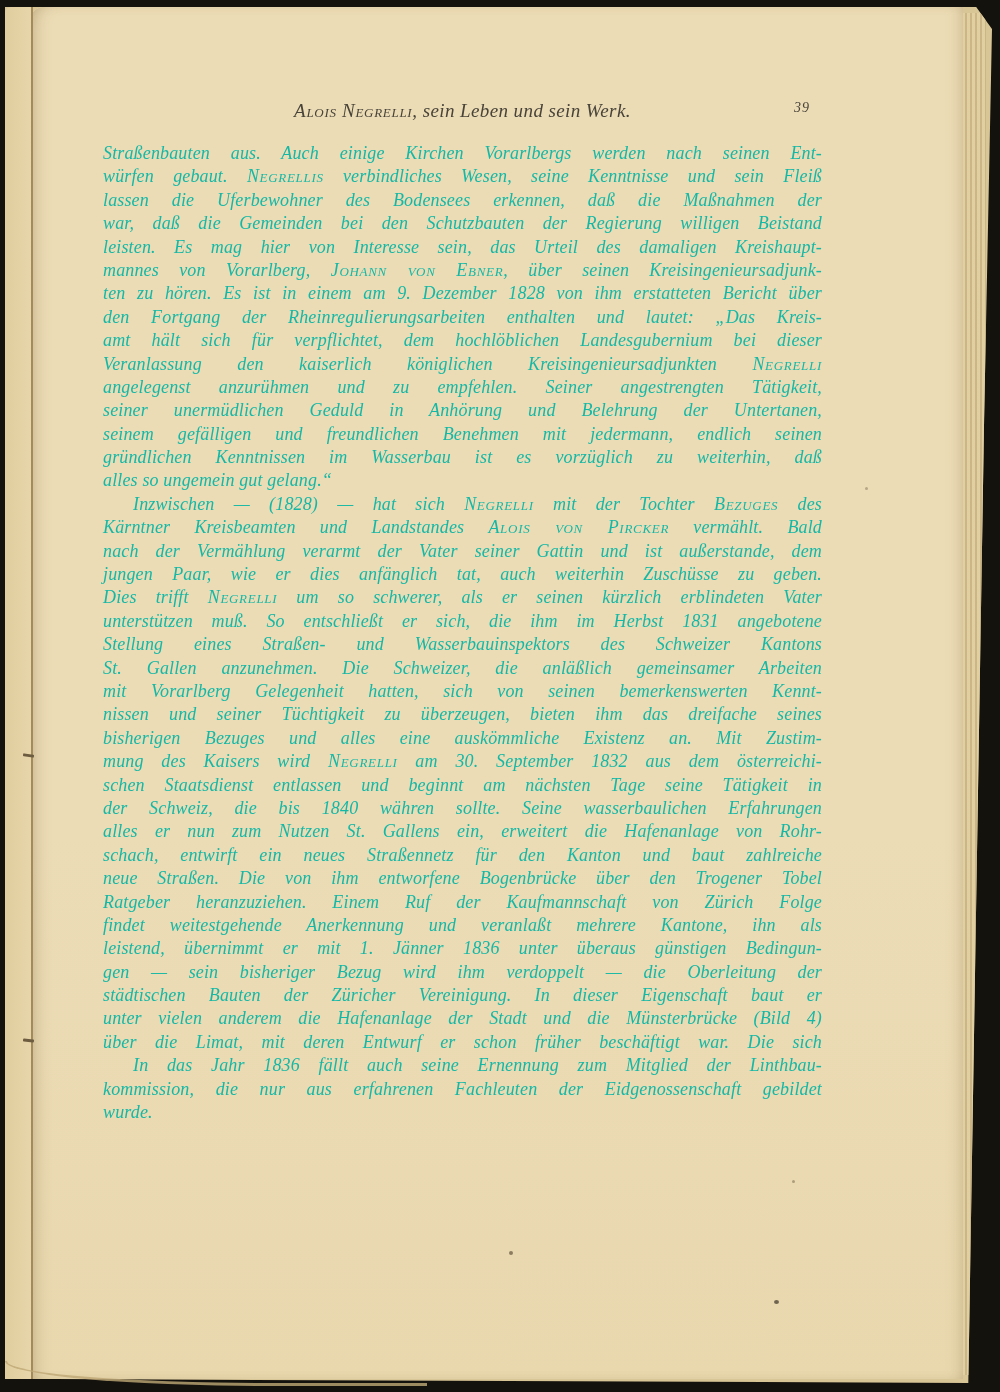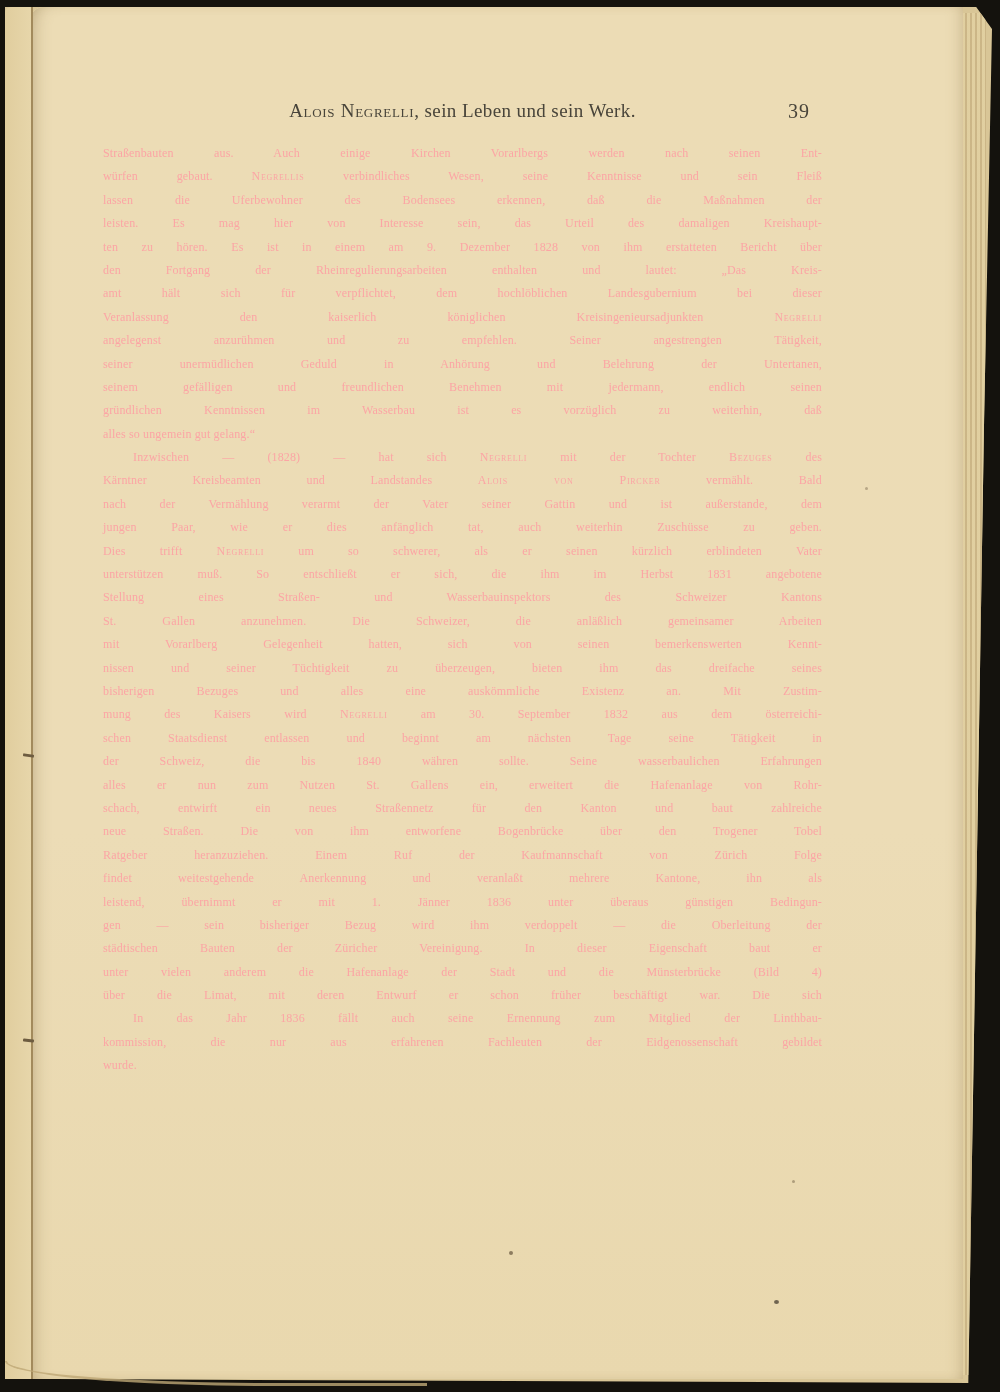--- a/index.html
+++ b/index.html
@@ -1,19 +1,20 @@
 <!DOCTYPE html>
 <html><head>
 <meta charset="utf-8">
 <style>
   html,body{margin:0;padding:0;background:#0d0c0a;}
   .book{
     position:relative;width:1000px;height:1392px;overflow:hidden;
     background:#14120d;
     font-family:"Liberation Serif","DejaVu Serif",serif;
+    font-style:italic;
   }
   
   .edge-pages{
     position:absolute;left:5px;top:7px;width:987px;height:1376px;
     background:#d9c697;
     clip-path:polygon(0% 0%, 98.4% 0%, 100% 1.6%, 99.2% 30%, 97.6% 100%, 0% 99.7%);
   }
   .ridges{
     position:absolute;right:6px;top:6px;width:26px;height:99%;
     background:repeating-linear-gradient(90deg,#c9b384 0 2px,#e2d1a2 2px 5px);
@@ -55,25 +56,25 @@
 
   
   .running-head{
     position:absolute;left:103px;top:100px;width:719px;height:26px;
     color:#48443a;font-size:19px;
   }
   .running-head .title{
     position:absolute;left:0;right:0;text-align:center;letter-spacing:.4px;
   }
   .running-head .pagenum{
-    position:absolute;right:12px;top:0;font-size:20px;letter-spacing:1px;
+    position:absolute;right:12px;top:0;font-size:14px;letter-spacing:1px;
   }
   .body-text{
     position:absolute;left:103px;top:142px;width:719px;
-    color:#fca5a5;font-size:12px;line-height:23.4px;
+    color:#14b8a6;font-size:18px;line-height:23.4px;
     letter-spacing:.15px;
   }
   .paragraph{margin:0;}
   .line{
     text-align:justify;
     text-align-last:justify;
     height:23.4px;overflow:visible;white-space:normal;
   }
   .line.last{text-align-last:left;}
   .line.first-indent{text-indent:30px;}
@@ -99,21 +100,23 @@
   <div class="running-head">
     <div class="title"><span class="sc">Alois Negrelli</span><span>, sein Leben und sein Werk.</span></div>
     <div class="pagenum">39</div>
   </div>
 
   <main class="body-text">
       <div class="paragraph">
         <div class="line"><span>Straßenbauten aus. Auch einige Kirchen Vorarlbergs werden nach seinen Ent-</span></div>
         <div class="line"><span>würfen gebaut. </span><span class="sc">Negrellis</span><span> verbindliches Wesen, seine Kenntnisse und sein Fleiß</span></div>
         <div class="line"><span>lassen die Uferbewohner des Bodensees erkennen, daß die Maßnahmen der</span></div>
+        <div class="line"><span>war, daß die Gemeinden bei den Schutzbauten der Regierung willigen Beistand</span></div>
         <div class="line"><span>leisten. Es mag hier von Interesse sein, das Urteil des damaligen Kreishaupt-</span></div>
+        <div class="line"><span>mannes von Vorarlberg, </span><span class="sc">Johann von Ebner</span><span>, über seinen Kreisingenieursadjunk-</span></div>
         <div class="line"><span>ten zu hören. Es ist in einem am 9. Dezember 1828 von ihm erstatteten Bericht über</span></div>
         <div class="line"><span>den Fortgang der Rheinregulierungsarbeiten enthalten und lautet: „Das Kreis-</span></div>
         <div class="line"><span>amt hält sich für verpflichtet, dem hochlöblichen Landesgubernium bei dieser</span></div>
         <div class="line"><span>Veranlassung den kaiserlich königlichen Kreisingenieursadjunkten </span><span class="sc">Negrelli</span></div>
         <div class="line"><span>angelegenst anzurühmen und zu empfehlen. Seiner angestrengten Tätigkeit,</span></div>
         <div class="line"><span>seiner unermüdlichen Geduld in Anhörung und Belehrung der Untertanen,</span></div>
         <div class="line"><span>seinem gefälligen und freundlichen Benehmen mit jedermann, endlich seinen</span></div>
         <div class="line"><span>gründlichen Kenntnissen im Wasserbau ist es vorzüglich zu weiterhin, daß</span></div>
         <div class="line last"><span>alles so ungemein gut gelang.“</span></div>
       </div>

